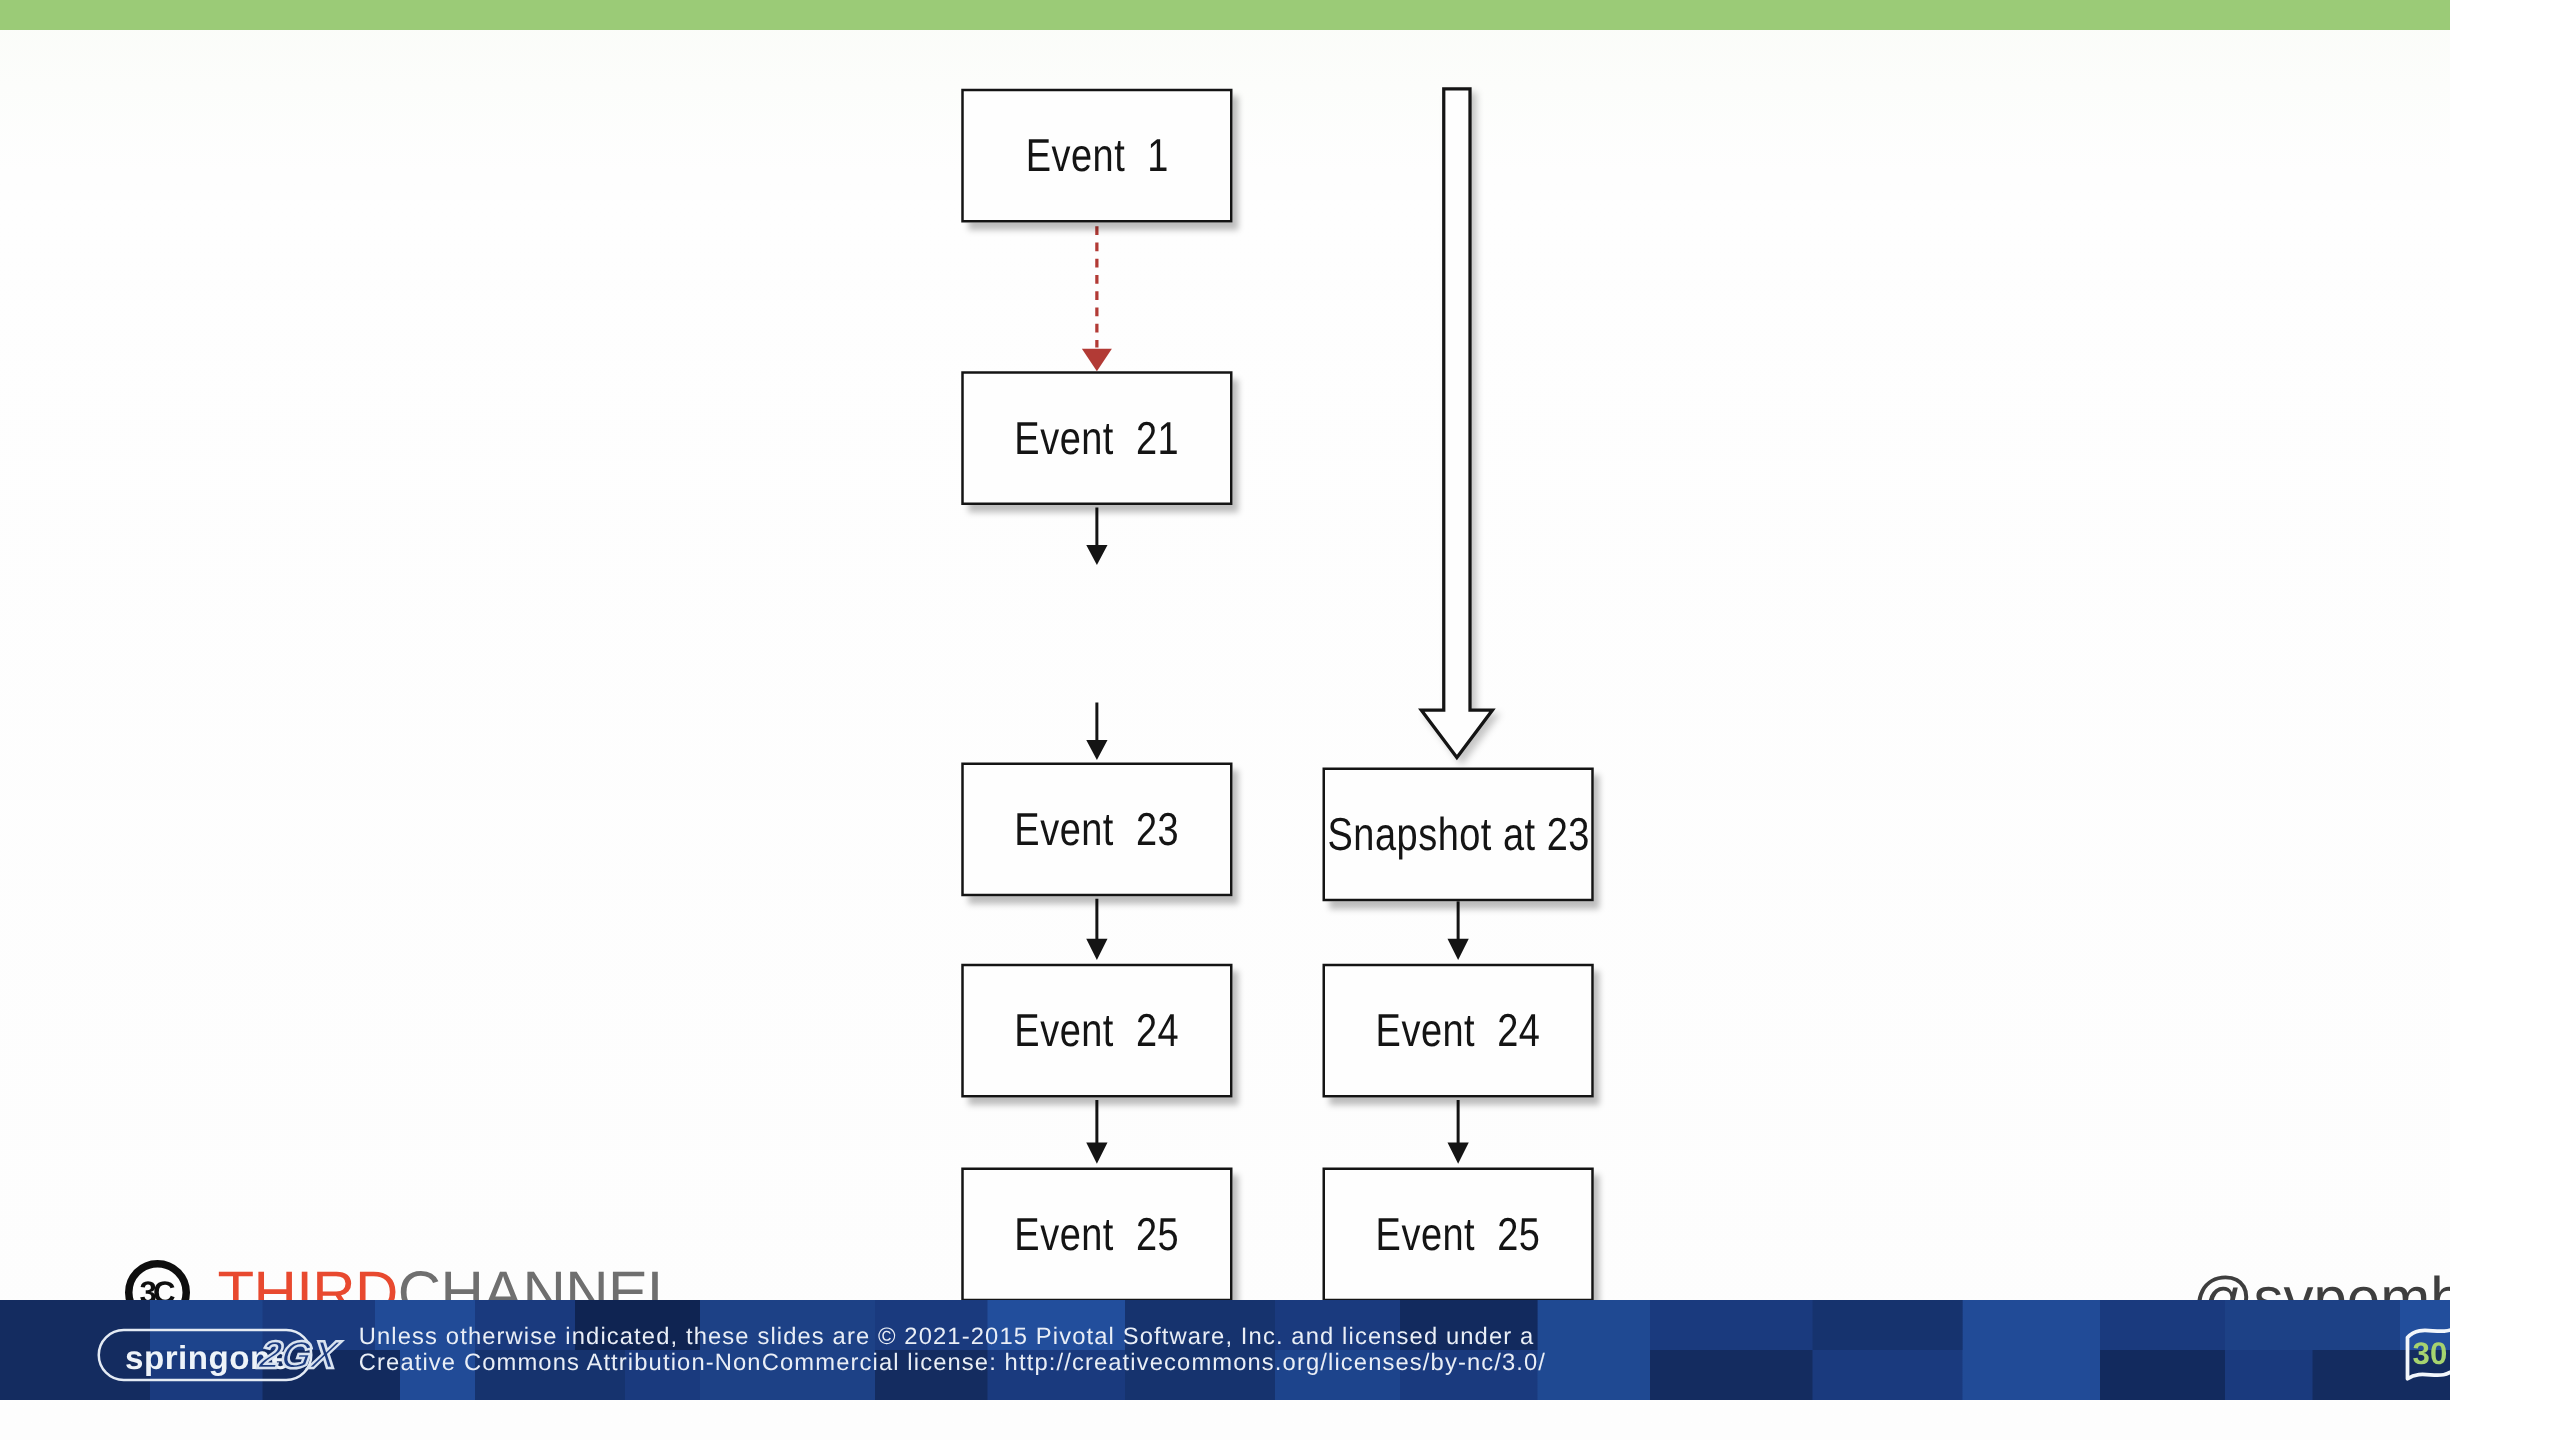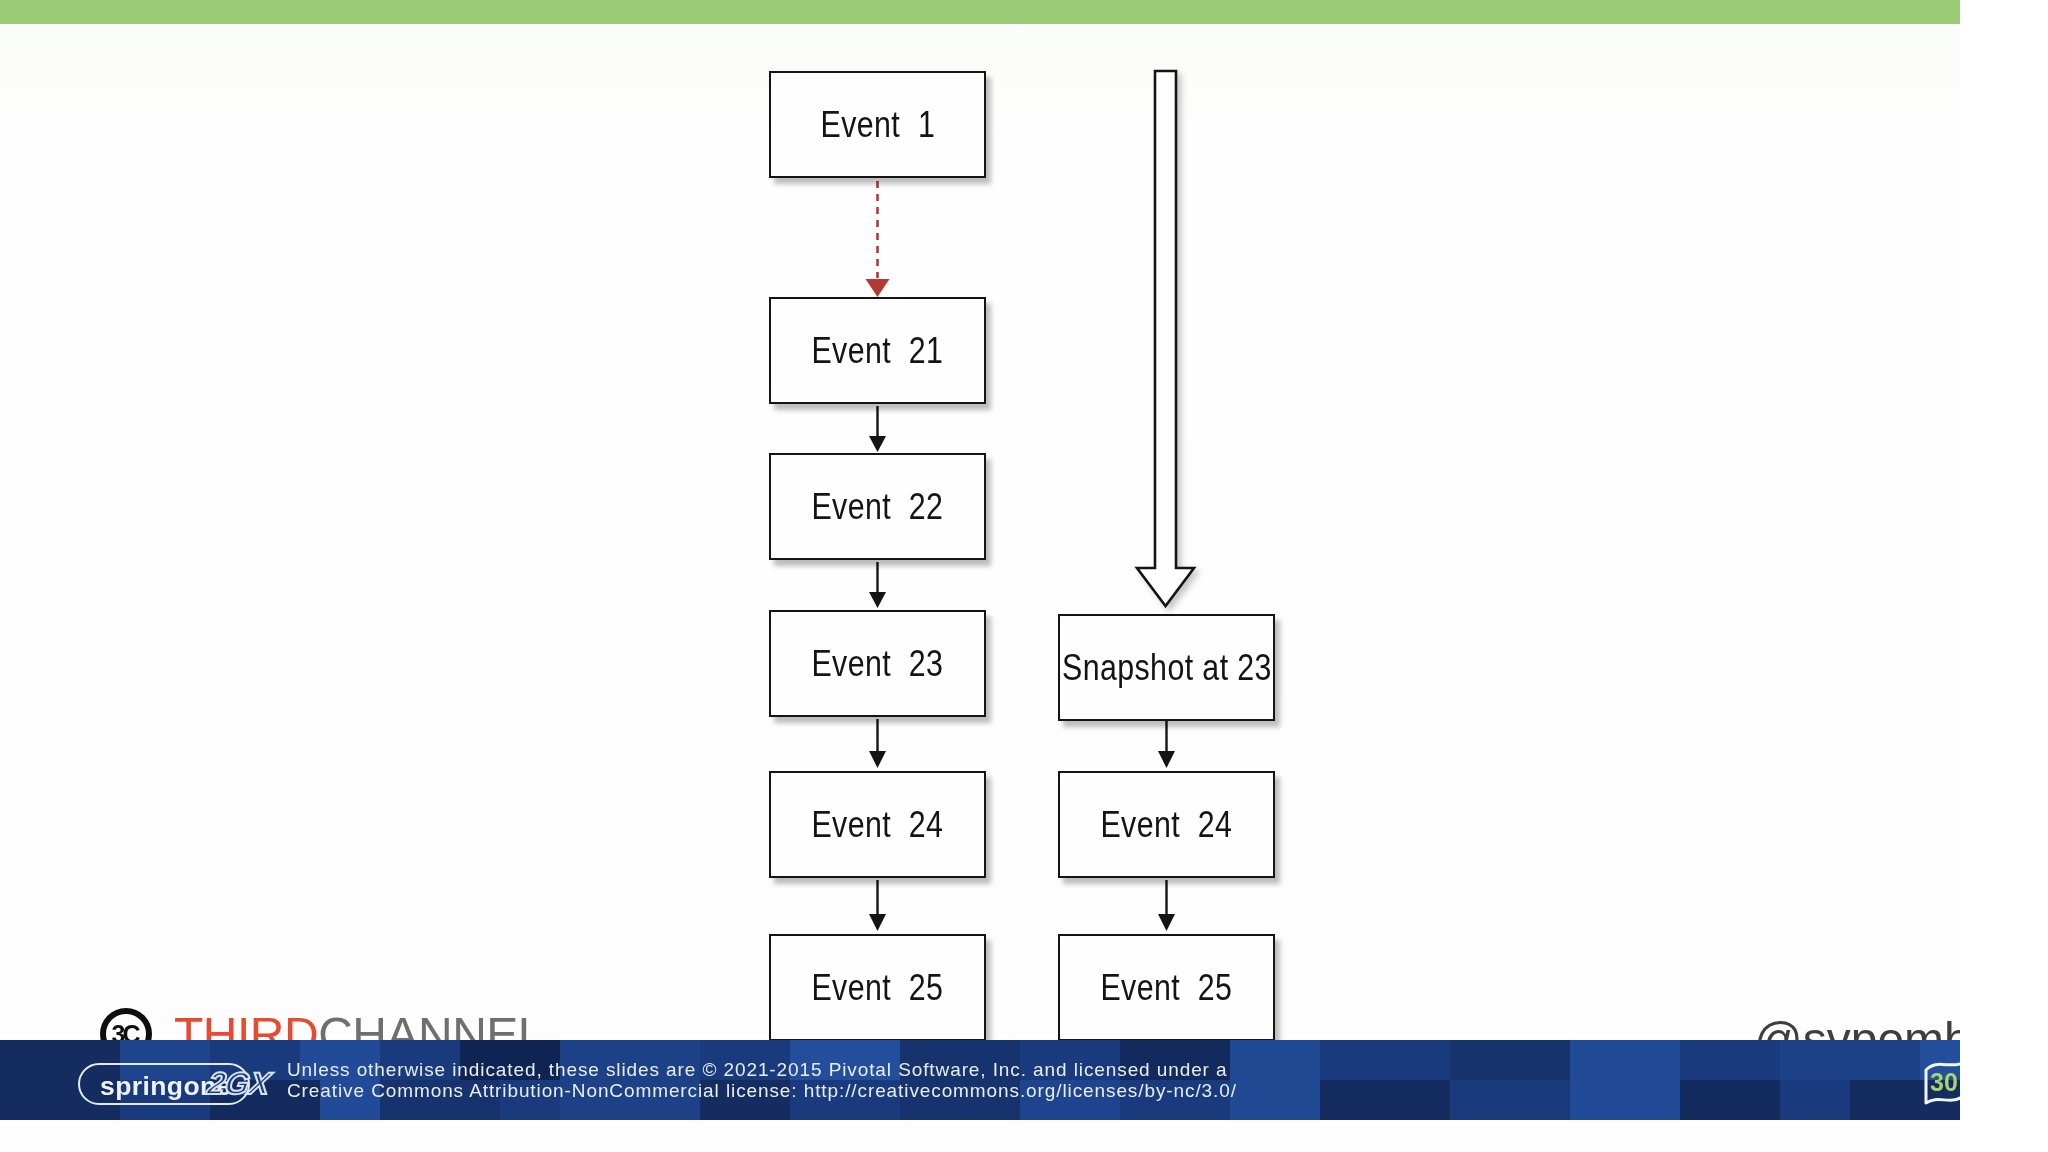--- a/index.html
+++ b/index.html
@@ -147,23 +147,20 @@
       <polygon class="head" points="1158,914 1175,914 1166.5,931"></polygon>
     </g>
   </svg>
 
   <div class="node" style="left:769px; top:71px">
       <span class="lbl">Event  1</span>
     </div>
   <div class="node" style="left:769px; top:297px">
       <span class="lbl">Event  21</span>
     </div>
-  <div class="node" style="left:769px; top:453px">
-      <span class="lbl">Event  22</span>
-    </div>
   <div class="node" style="left:769px; top:610px">
       <span class="lbl">Event  23</span>
     </div>
   <div class="node" style="left:769px; top:771px">
       <span class="lbl">Event  24</span>
     </div>
   <div class="node" style="left:769px; top:934px">
       <span class="lbl">Event  25</span>
     </div>
 

